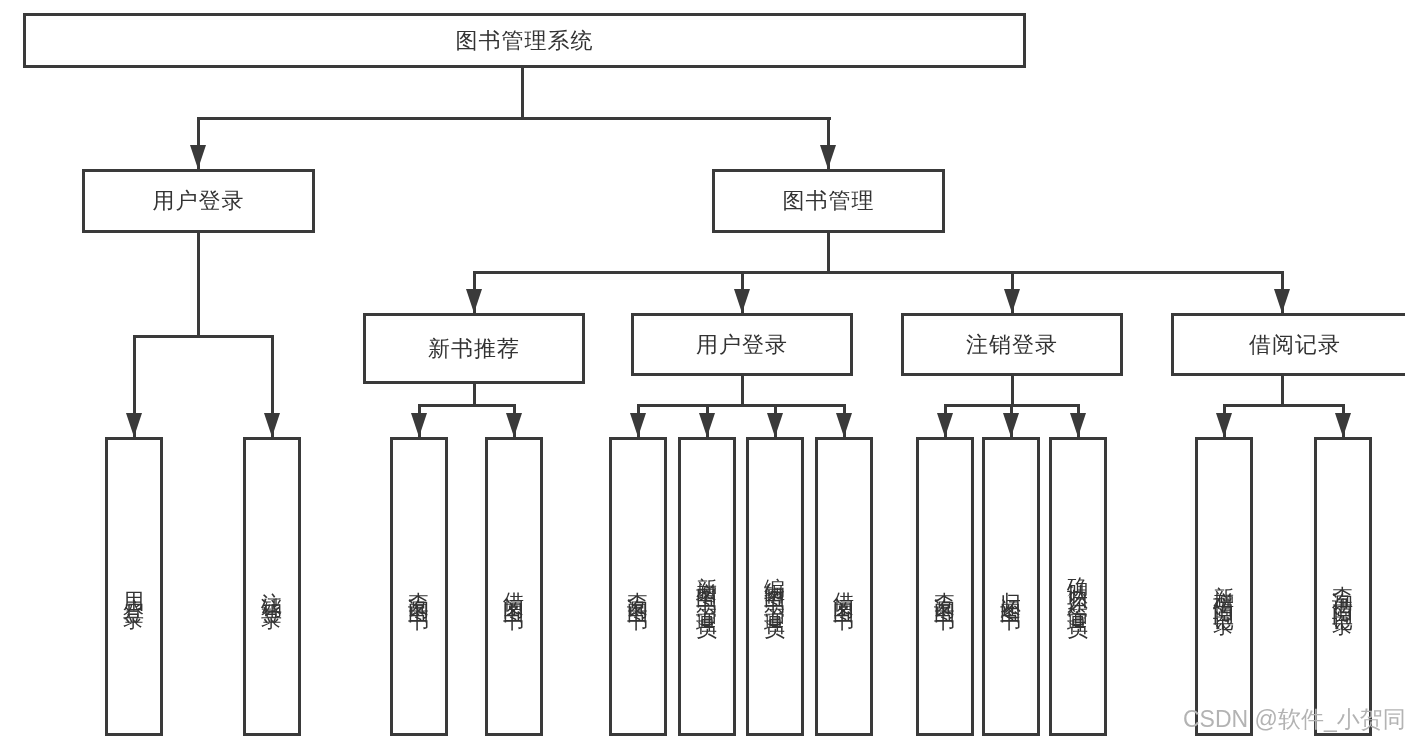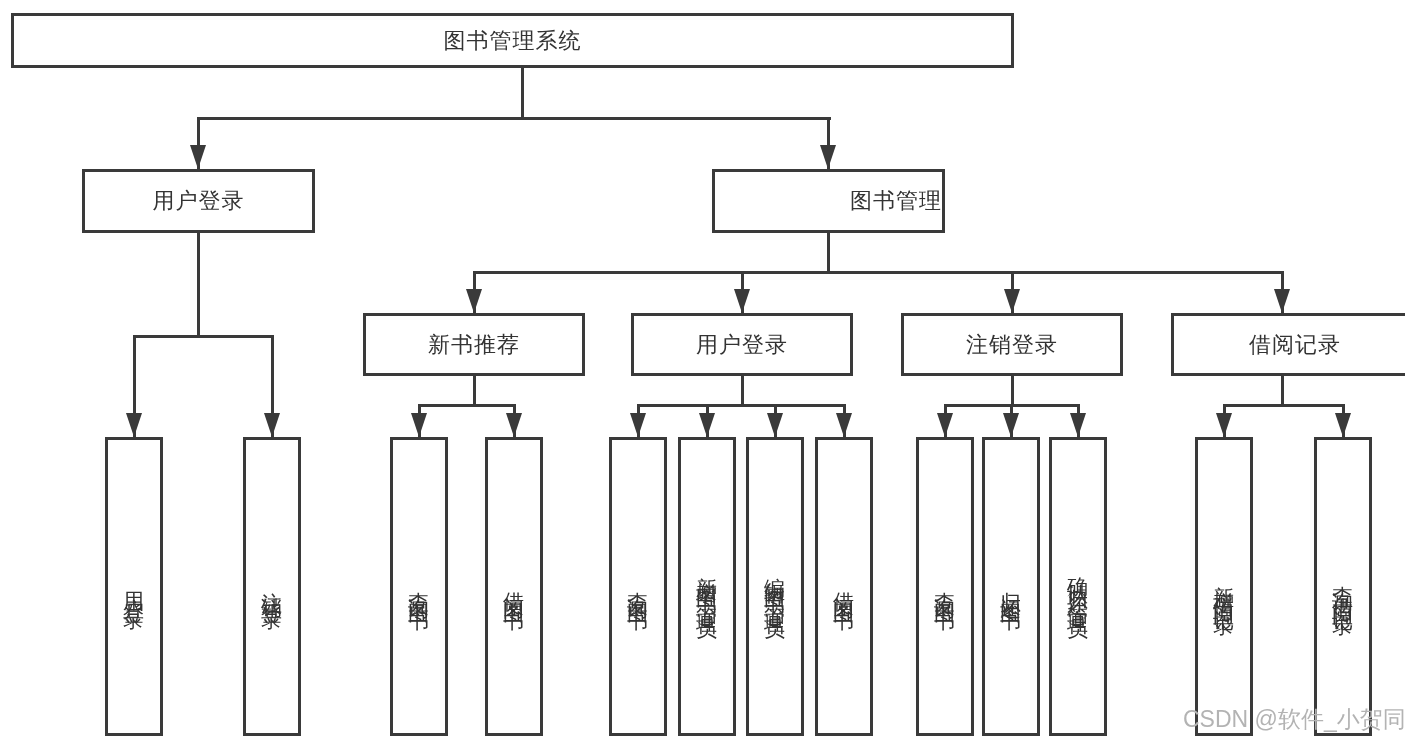--- a/index.html
+++ b/index.html
@@ -69,35 +69,35 @@
     color: #b3b3b3;
     white-space: nowrap;
     z-index: 5;
   }
 </style>
 </head>
 <body>
 
 <div id="canvas">
 
-  <div class="box" style="left:11px; top:13px; width:1003px; height:55px;">
+  <div class="box" style="left:23px; top:13px; width:1003px; height:55px;">
     <span>图书管理系统</span>
   </div>
 
   <div class="v" style="left:521px; top:68px; height:50px;"></div>
   <div class="h" style="left:197px; top:117px; width:634px;"></div>
   <div class="v" style="left:197px; top:117px; height:52px;"></div>
   <div class="ah" style="left:190px; top:145px;"></div>
   <div class="v" style="left:827px; top:117px; height:52px;"></div>
   <div class="ah" style="left:820px; top:145px;"></div>
 
   <div class="box" style="left:82px; top:169px; width:233px; height:64px;">
     <span>用户登录</span>
   </div>
-  <div class="box" style="left:712px; top:169px; width:233px; height:64px;justify-content:flex-end;">
+  <div class="box" style="left:712px; top:169px; width:233px; height:64px;">
     <span>图书管理</span>
   </div>
 
   <div class="v" style="left:197px; top:233px; height:104px;"></div>
   <div class="h" style="left:133px; top:335px; width:140px;"></div>
   <div class="v" style="left:133px; top:335px; height:102px;"></div>
   <div class="ah" style="left:126px; top:413px;"></div>
   <div class="v" style="left:271px; top:335px; height:102px;"></div>
   <div class="ah" style="left:264px; top:413px;"></div>
 
@@ -105,21 +105,21 @@
   <div class="h" style="left:473px; top:271px; width:810px;"></div>
   <div class="v" style="left:473px; top:271px; height:42px;"></div>
   <div class="ah" style="left:466px; top:289px;"></div>
   <div class="v" style="left:741px; top:271px; height:42px;"></div>
   <div class="ah" style="left:734px; top:289px;"></div>
   <div class="v" style="left:1011px; top:271px; height:42px;"></div>
   <div class="ah" style="left:1004px; top:289px;"></div>
   <div class="v" style="left:1281px; top:271px; height:42px;"></div>
   <div class="ah" style="left:1274px; top:289px;"></div>
 
-  <div class="box" style="left:363px; top:313px; width:222px; height:63px;">
+  <div class="box" style="left:363px; top:313px; width:222px; height:71px;">
     <span>新书推荐</span>
   </div>
   <div class="box" style="left:631px; top:313px; width:222px; height:63px;">
     <span>用户登录</span>
   </div>
   <div class="box" style="left:901px; top:313px; width:222px; height:63px;">
     <span>注销登录</span>
   </div>
   <div class="box" style="left:1171px; top:313px; width:248px; height:63px;">
     <span>借阅记录</span>

